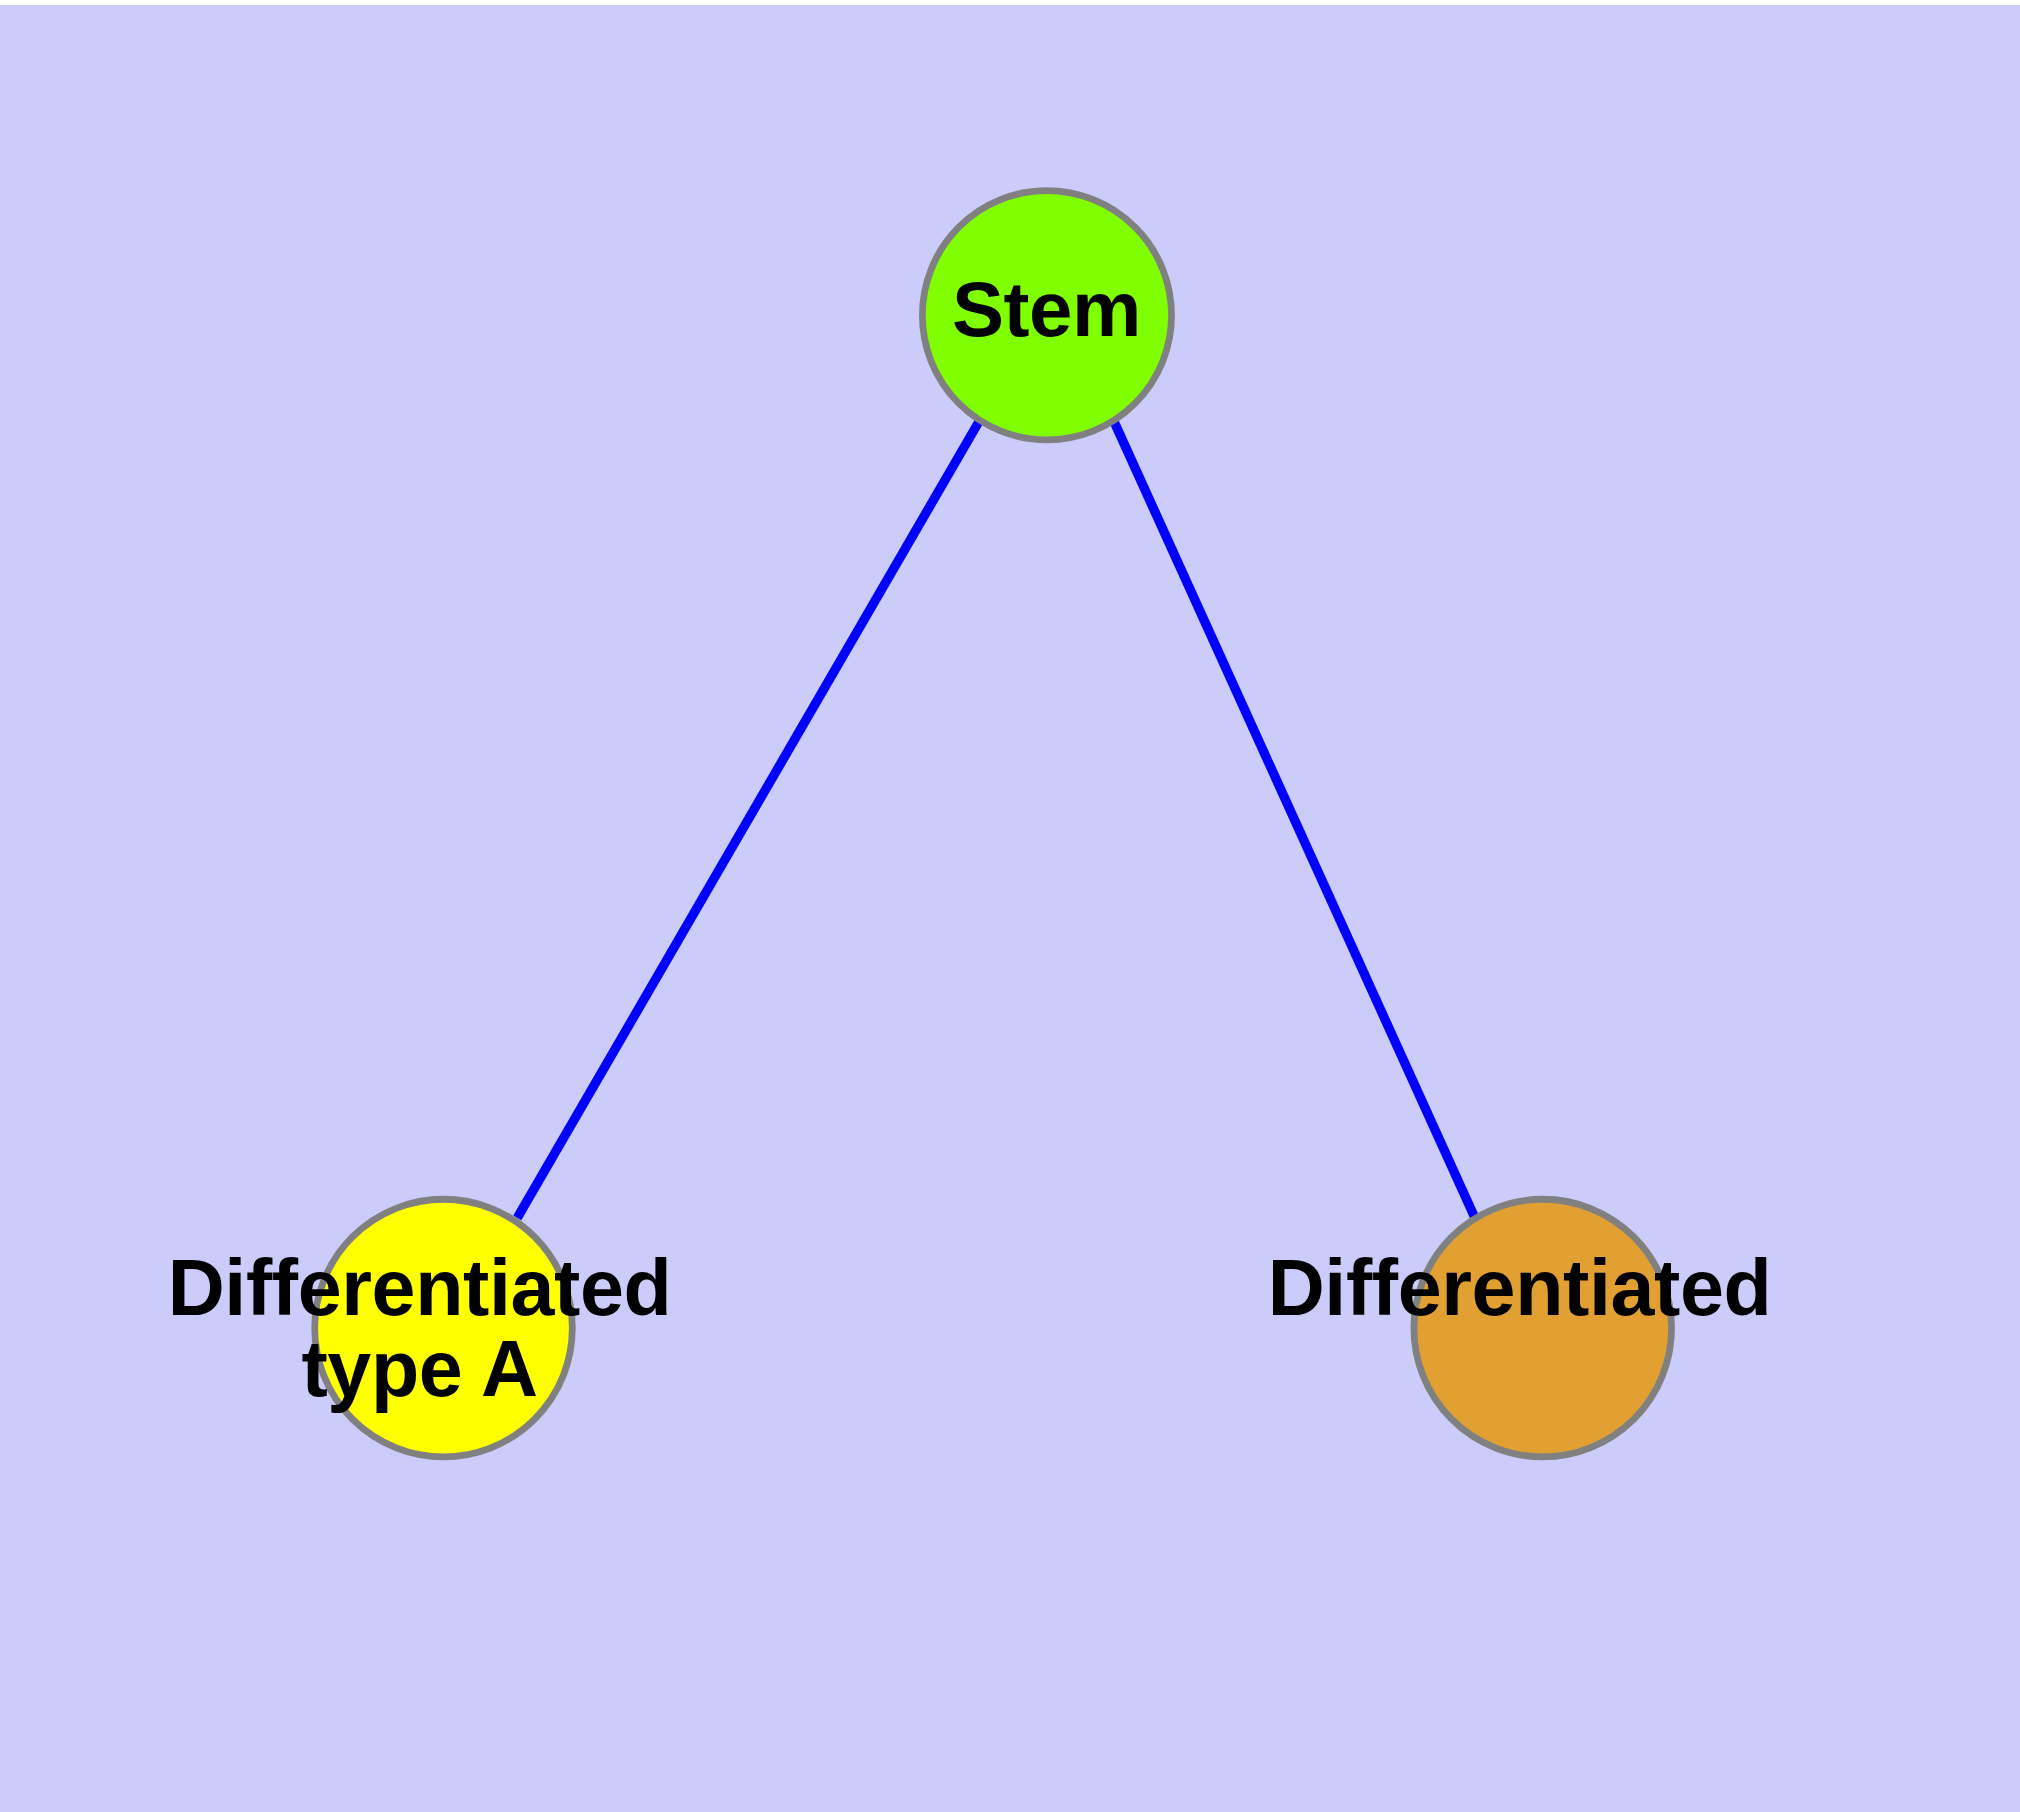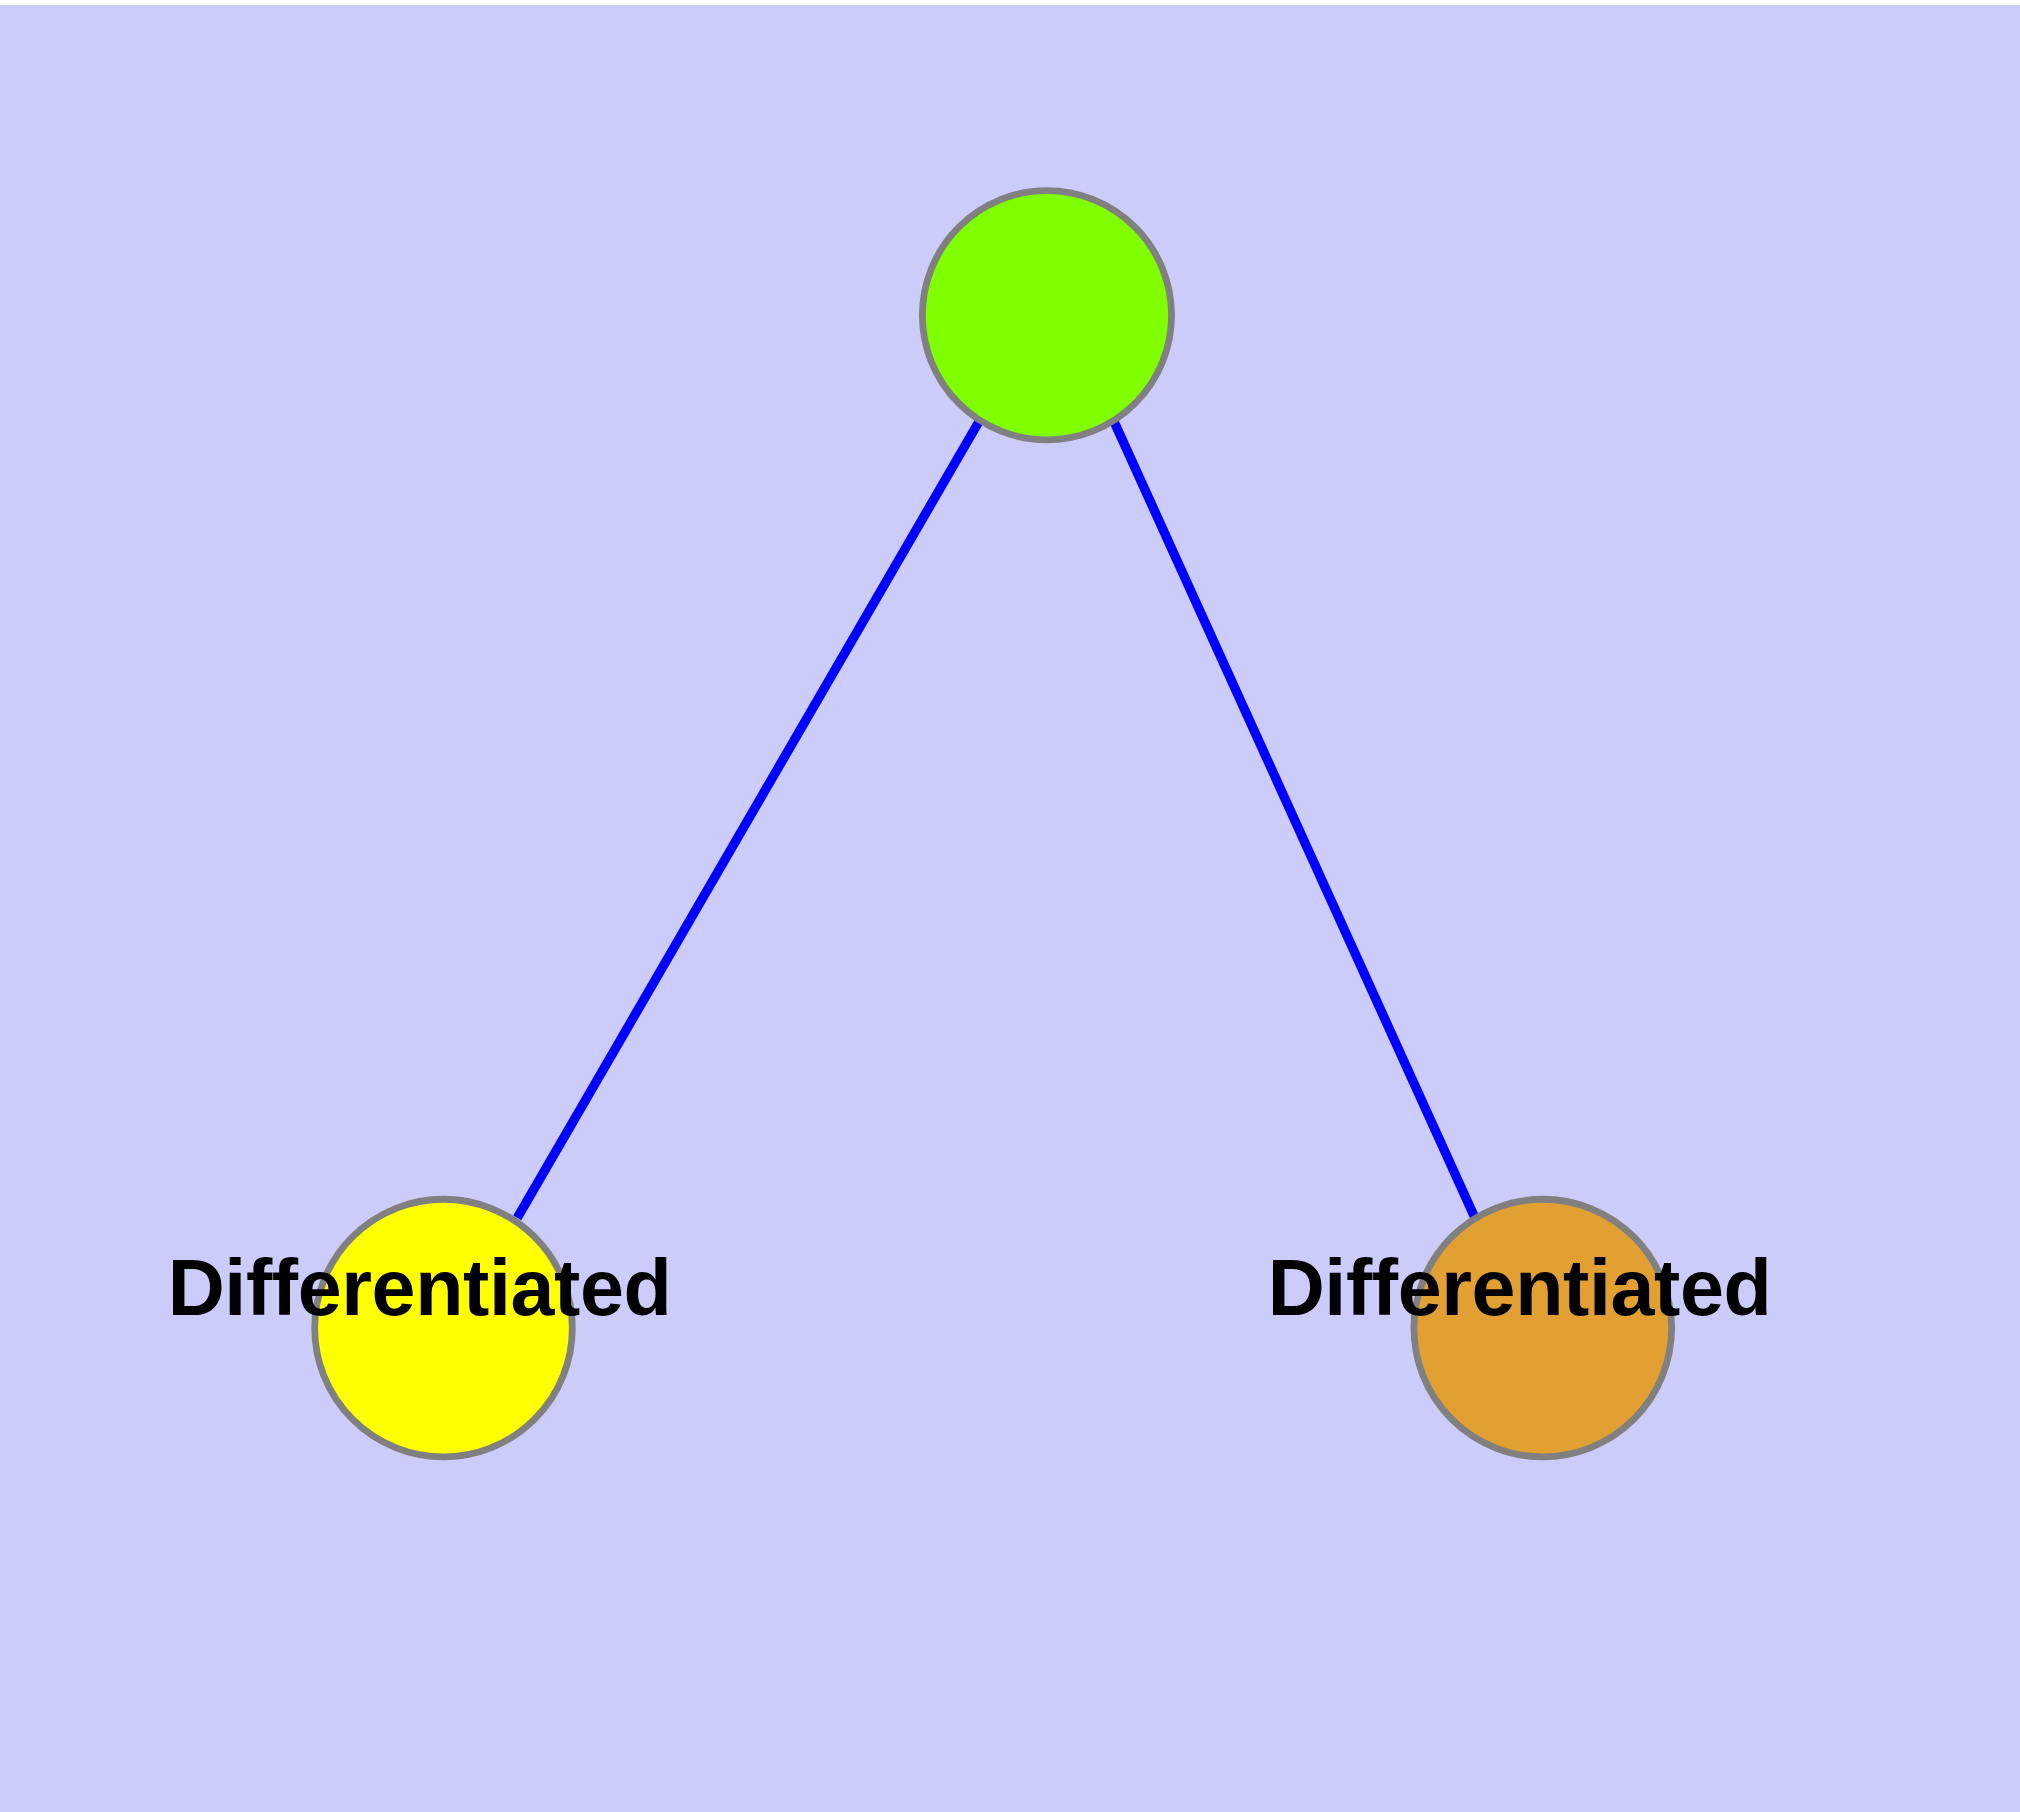--- a/index.html
+++ b/index.html
@@ -71,19 +71,20 @@
       <line stroke="#0000ff" stroke-width="11" stroke-linecap="butt" x1="1155" y1="497" x2="610" y2="1437"></line>
       <line stroke="#0000ff" stroke-width="11" stroke-linecap="butt" x1="1314" y1="497" x2="1740" y2="1437"></line>
     </g>
     <g>
       <circle stroke="#808080" stroke-width="8" cx="1235" cy="372" r="147" fill="#7fff00"></circle>
       <circle stroke="#808080" stroke-width="8" cx="523" cy="1567" r="152" fill="#ffff00"></circle>
       <circle stroke="#808080" stroke-width="8" cx="1820" cy="1567" r="152" fill="#e2a033"></circle>
     </g>
   </svg>
 
+  <div class="node-label" id="label-stem" style="left: 792px;"><span>Stem</span></div>
 
-  <div class="node-label" id="label-diff-a" style="left: 165px;"><span>Differentiated</span><br></div>
+  <div class="node-label" id="label-diff-a" style="left: 165px;"><span>Differentiated</span><br><span>type A</span></div>
 
   <div class="node-label" id="label-diff-b" style="left: 1265px;"><span>Differentiated</span><br></div>
 
 </div>
 
 
 </body></html>

